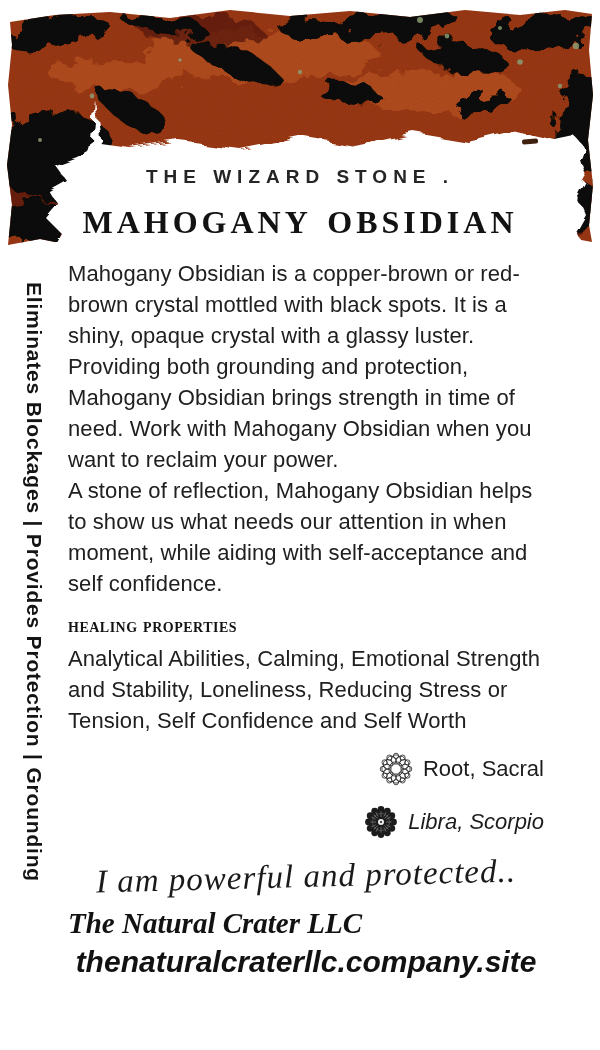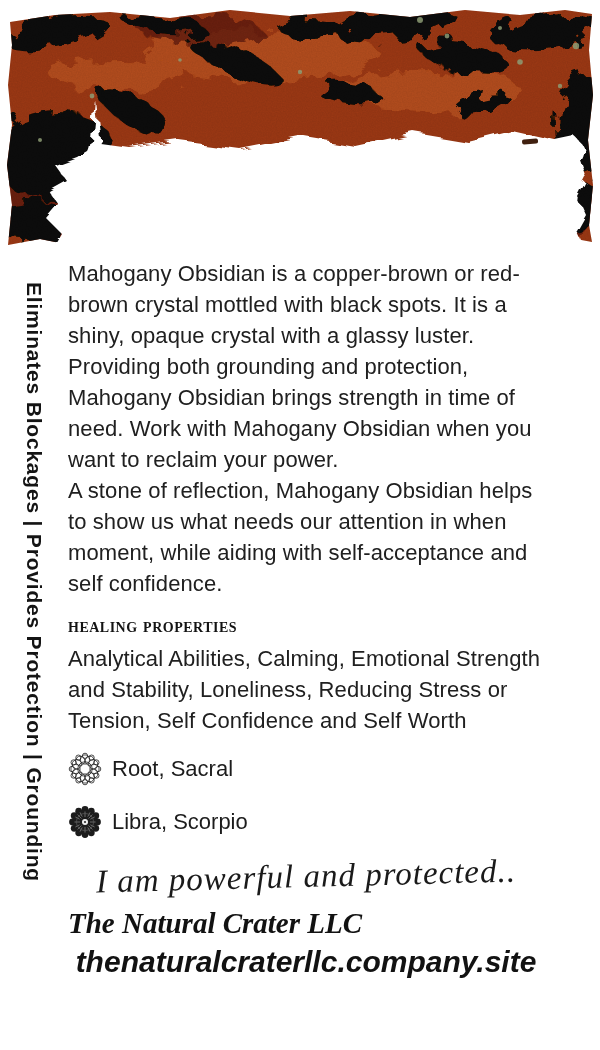--- a/index.html
+++ b/index.html
@@ -38,22 +38,22 @@
   
   .main{position:absolute;left:68px;top:258px;width:476px;}
   .body-p{margin:0;font-size:22px;line-height:31px;letter-spacing:0.1px;color:#202020;}
   .healing-h{
     margin:8px 0 0 0;
     font-family:"Liberation Serif",serif;
     font-variant:small-caps;text-transform:lowercase;
     font-size:20px;font-weight:700;letter-spacing:0.5px;color:#131313;
     line-height:36px;
   }
-  .icon-row{display:flex;align-items:center;gap:10px;margin-top:16px;}
-  .icon-row + .icon-row{margin-top:19px;}
+  .icon-row{display:flex;align-items:center;gap:10px;margin-top:16px;justify-content:flex-end;}
+  .icon-row + .icon-row{margin-top:19px;font-style:italic;}
   .icon-row .label{font-size:22px;color:#1c1c1c;}
   .mandala{width:34px;height:34px;flex:0 0 34px;}
 
   .affirmation{
     margin-top:16px;text-align:center;
     font-family:"Liberation Serif",serif;font-style:italic;
     font-size:33px;letter-spacing:1px;color:#1a1a1a;
     transform:rotate(-1.5deg);line-height:1.3;
   }
   .brand{
@@ -153,20 +153,24 @@
           C97 118 99 132 101 144
           L130 148 L180 141 L240 149 L300 137 L355 146 L415 133 L468 142 L512 131 L556 141 L575 137
           C583 143 586 152 580 160
           L586 178 L577 196 L585 214 L576 230 L583 246 L566 272
           L64 272 L52 246 L60 232 L46 218 L58 204 L48 190 L66 180 L56 166 L78 158 L88 152
           C91 149 92 128 95 100 Z"></path>
       </g>
       <rect x="522" y="139" width="16" height="5" rx="2" fill="#40200f" transform="rotate(-4 530 141)"></rect>
     </svg>
 
+    <div class="titles">
+      <div class="subtitle">THE WIZARD STONE .</div>
+      <div class="title">Mahogany Obsidian</div>
+    </div>
   </div>
 
   <div class="side-tagline">Eliminates Blockages | Provides Protection | Grounding</div>
 
   <div class="main">
     <p class="body-p">Mahogany Obsidian is a copper-brown or red-brown crystal mottled with black spots. It is a shiny, opaque crystal with a glassy luster. Providing both grounding and protection, Mahogany Obsidian brings strength in time of need. Work with Mahogany Obsidian when you want to reclaim your power.</p>
     <p class="body-p">A stone of reflection, Mahogany Obsidian helps to show us what needs our attention in when moment, while aiding with self-acceptance and self confidence.</p>
 
     <h2 class="healing-h">Healing properties</h2>
     <p class="body-p">Analytical Abilities, Calming, Emotional Strength and Stability, Loneliness, Reducing Stress or Tension, Self Confidence and Self Worth</p>

